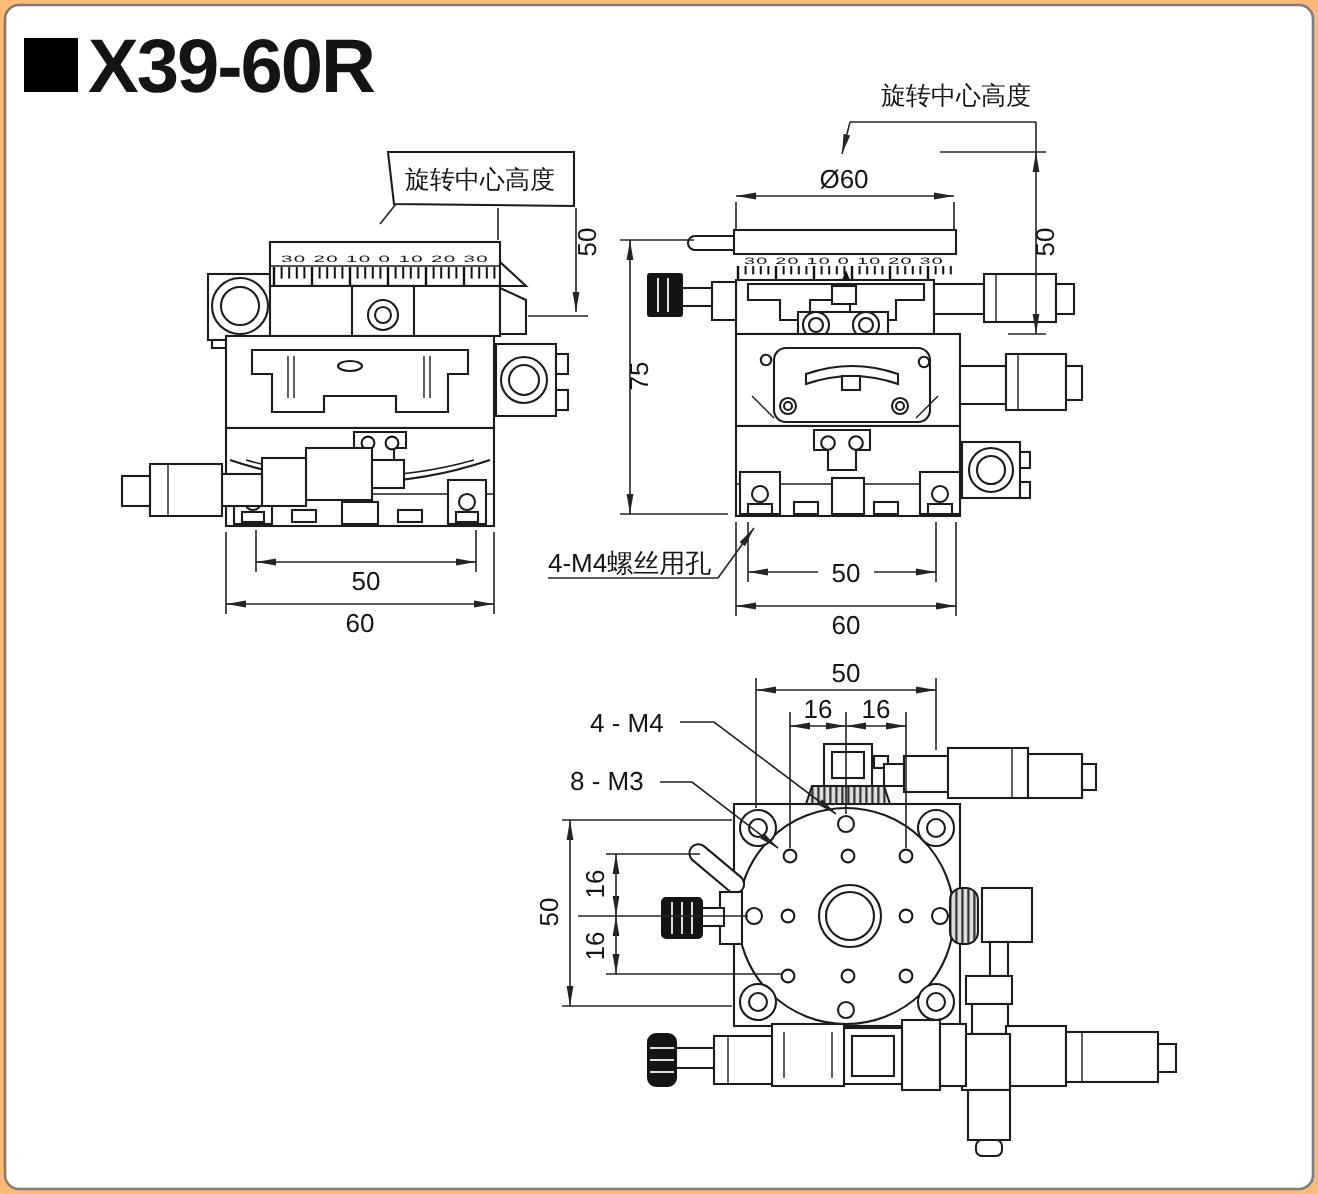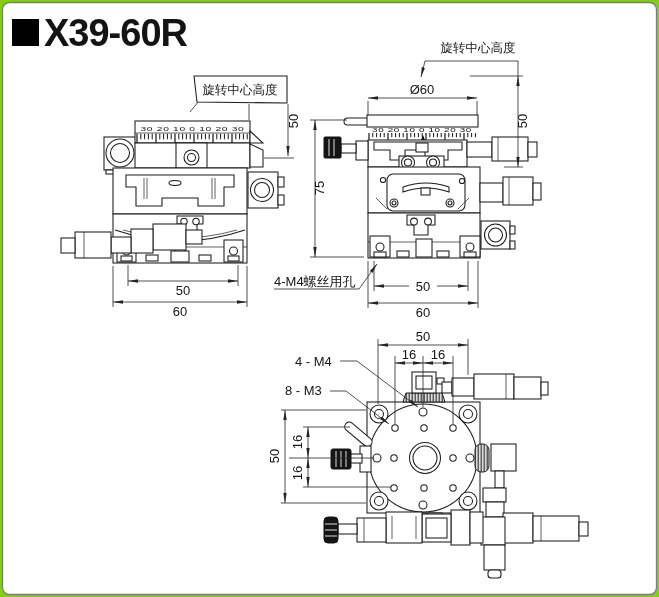--- a/index.html
+++ b/index.html
@@ -1,16 +1,16 @@
 <!DOCTYPE html>
 <html><head>
 <meta charset="utf-8">
 <style>
   html,body{margin:0;padding:0;background:#fff;}
-  .stage{width:659px;height:597px;position:relative;background:#84cc16;overflow:hidden;}
+  .stage{width:659px;height:597px;position:relative;background:#fdba74;overflow:hidden;}
   svg{display:block;}
   
   .o{fill:#fff;stroke:#1c1c1c;stroke-width:1.05;stroke-linejoin:miter;}
   
   .l{fill:none;stroke:#1c1c1c;stroke-width:1.05;}
   .lt{fill:none;stroke:#1c1c1c;stroke-width:0.7;}
   
   .d{fill:none;stroke:#242424;stroke-width:0.8;}
   
   .k{fill:#141414;stroke:#141414;stroke-width:1;}

